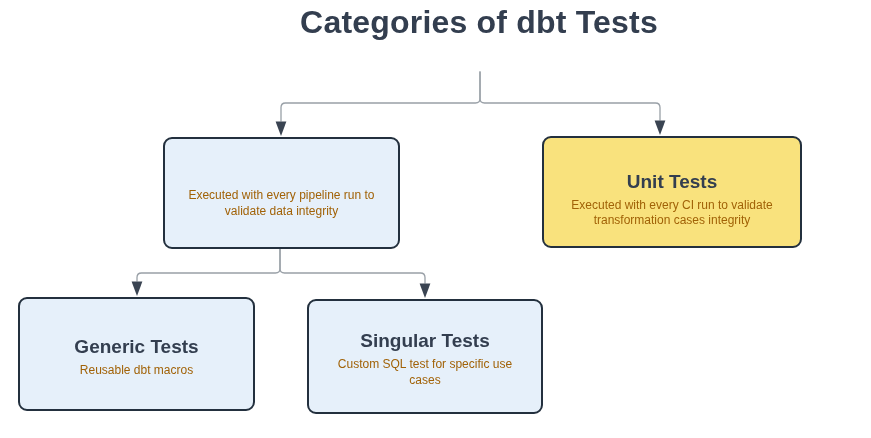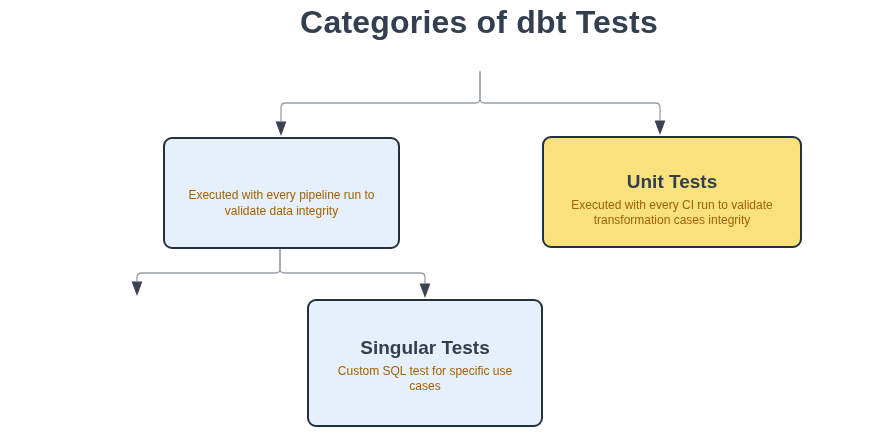--- a/index.html
+++ b/index.html
@@ -51,21 +51,21 @@
   }
   .node-desc {
     font-size: 12px;
     color: #a16207;
     line-height: 1.3;
     margin-top: 5px;
   }
   #node-data-tests     { left: 163px; top: 137px; width: 237px; height: 112px; background: #e6f0fa; }
   #node-unit-tests     { left: 542px; top: 136px; width: 260px; height: 112px; background: #f9e27d; }
   #node-generic-tests  { left: 18px;  top: 297px; width: 237px; height: 114px; background: #e6f0fa; padding-top: 14px; }
-  #node-singular-tests { left: 307px; top: 299px; width: 236px; height: 128px; background: #e6f0fa; padding-top: 14px; }
+  #node-singular-tests { left: 307px; top: 299px; width: 236px; height: 115px; background: #e6f0fa; padding-top: 14px; }
   #node-data-tests .node-desc     { max-width: 212px; }
   #node-unit-tests .node-desc     { max-width: 218px; }
   #node-singular-tests .node-desc { max-width: 195px; }
 </style>
 </head>
 <body>
 
 <div id="canvas">
 
   <div id="diagram-title">Categories of dbt Tests</div>
@@ -87,19 +87,23 @@
 
   <div id="node-data-tests" class="node">
     <div class="node-desc">Executed with every pipeline run to validate data integrity</div>
   </div>
 
   <div id="node-unit-tests" class="node">
     <div class="node-title">Unit Tests</div>
     <div class="node-desc">Executed with every CI run to validate transformation cases integrity</div>
   </div>
 
+  <div id="node-generic-tests" class="node">
+    <div class="node-title">Generic Tests</div>
+    <div class="node-desc">Reusable dbt macros</div>
+  </div>
 
   <div id="node-singular-tests" class="node">
     <div class="node-title">Singular Tests</div>
     <div class="node-desc">Custom SQL test for specific use cases</div>
   </div>
 
 </div>
 
 </body></html>

